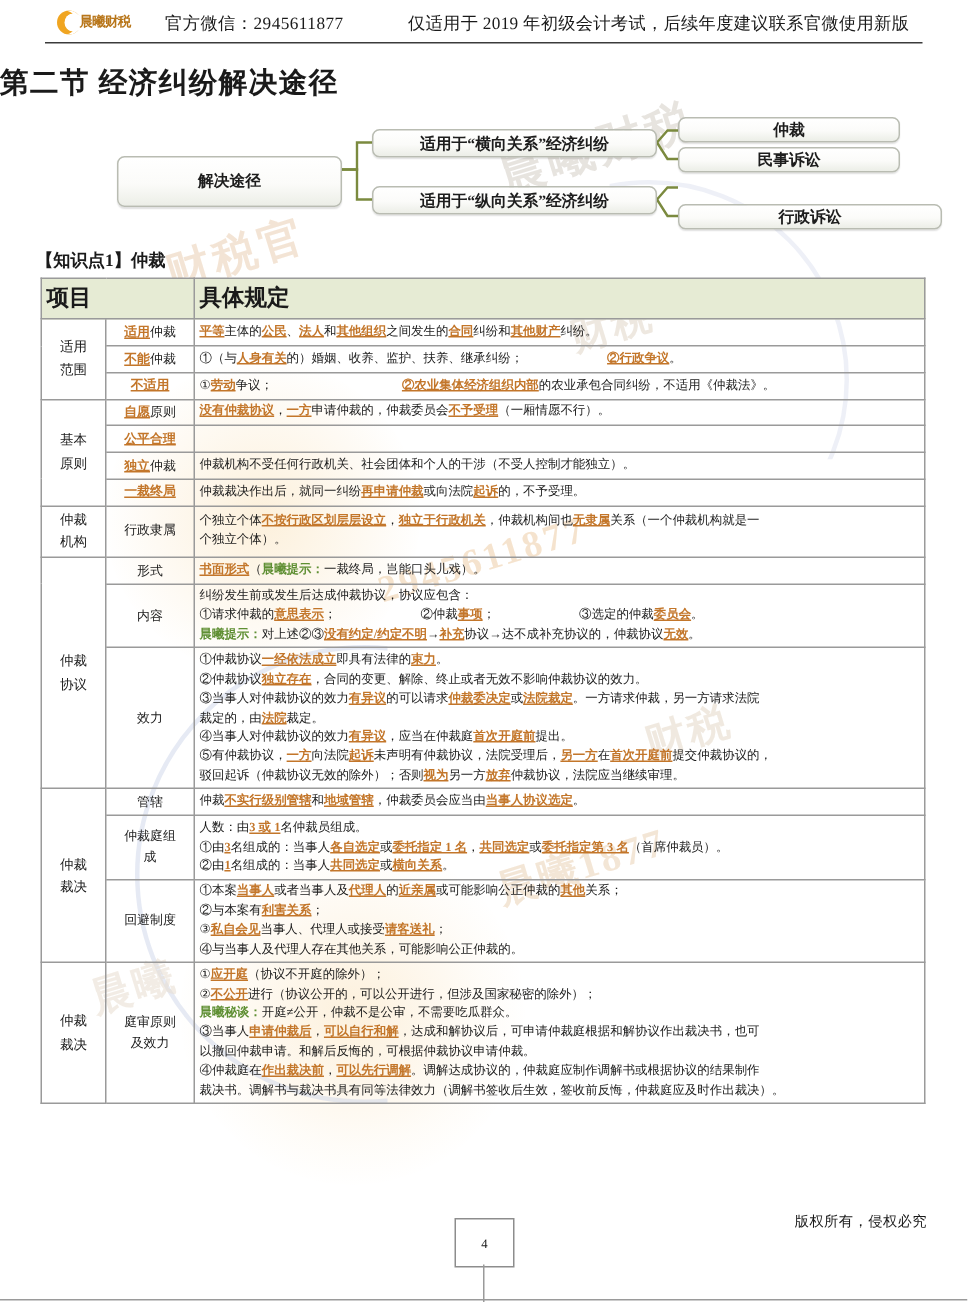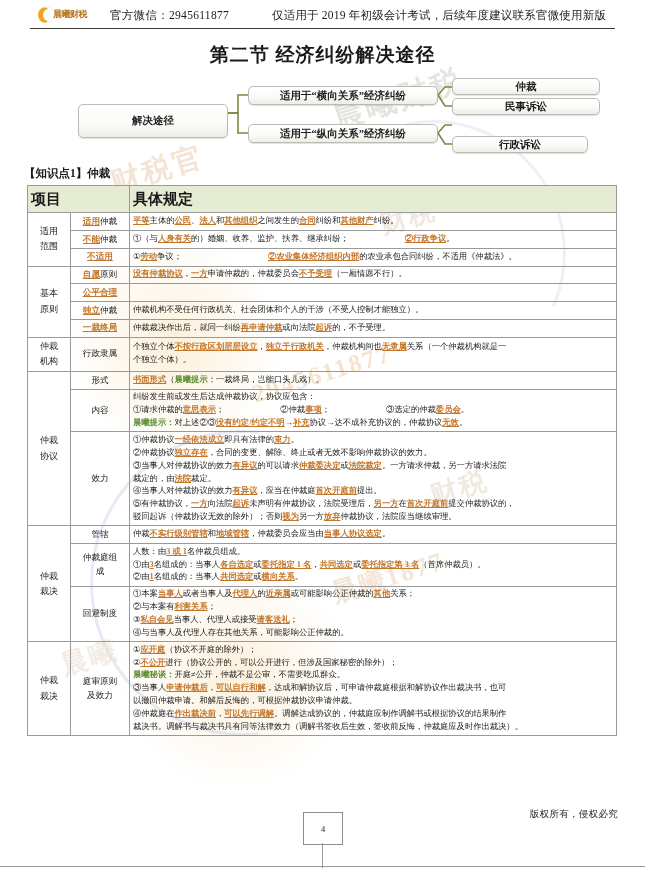--- a/index.html
+++ b/index.html
@@ -32,35 +32,35 @@
     background:radial-gradient(circle at 70% 50%, #ffffff 0 42%, #f0a521 43% 100%);
     box-shadow:inset -3px 0 0 #ffffff;}
   .logo .moon::after{content:"";position:absolute;left:5px;top:2px;width:11px;height:12px;background:#ffffff;border-radius:50%;}
   .logo .lg-txt{position:absolute;left:15px;top:2px;font-size:9px;color:#b8761a;font-weight:bold;
     font-family:"Liberation Sans",sans-serif;letter-spacing:-.5px;}
   .hdr-wx{position:absolute;left:110px;top:8px;font-size:11.5px;letter-spacing:.3px;}
   .hdr-note{position:absolute;left:272px;top:8px;font-size:11.5px;letter-spacing:.2px;}
   .hdr-rule{position:absolute;left:30px;top:28px;width:585px;height:0;border-top:1.6px solid #3b3b3b;}
 
   
-  .title{text-align:center;font-size:19px;font-weight:bold;letter-spacing:1px;margin-top:10px;}
+  .title{text-align:left;font-size:19px;font-weight:bold;letter-spacing:1px;margin-top:10px;}
 
   
   .flow{position:relative;height:78px;margin-top:10px;}
   .node{position:absolute;box-sizing:border-box;border:1px solid #b9bcb2;border-radius:5px;
     background:linear-gradient(180deg,#ffffff 0%,#fbfbf9 55%,#eceee7 100%);
     font-size:10.5px;font-weight:bold;color:#1d1d1d;display:flex;align-items:center;justify-content:center;
     box-shadow:0 1px 1px rgba(0,0,0,.12);}
   .n-root{left:78px;top:26px;width:150px;height:34px;}
   .n-h{left:248px;top:8px;width:190px;height:19px;}
   .n-v{left:248px;top:46px;width:190px;height:19px;}
   .n-r1{left:452px;top:0px;width:148px;height:17px;}
   .n-r2{left:452px;top:20px;width:148px;height:17px;}
   .n-r3{left:452px;top:39px;width:148px;height:17px;}
-  .n-r4{left:452px;top:58px;width:136px;height:17px;}
+  .n-r4{left:452px;top:58px;width:176px;height:17px;}
   .conn{position:absolute;stroke:#7b8a3f;fill:none;stroke-width:1.6px;}
 
   
   .kp{font-size:11.5px;font-weight:bold;margin:10px 0 4px 24px;position:relative;}
 
   
   table.main{position:relative;border-collapse:collapse;margin-left:27px;width:590px;
     font-size:8.3px;line-height:1.55;background:transparent;}
   table.main td,table.main th{border:.8px solid #9a9a9a;padding:1.5px 3px;vertical-align:middle;}
   .th-row th{background:#e6ebd4;font-weight:bold;font-size:15px;text-align:left;padding:3px;}

